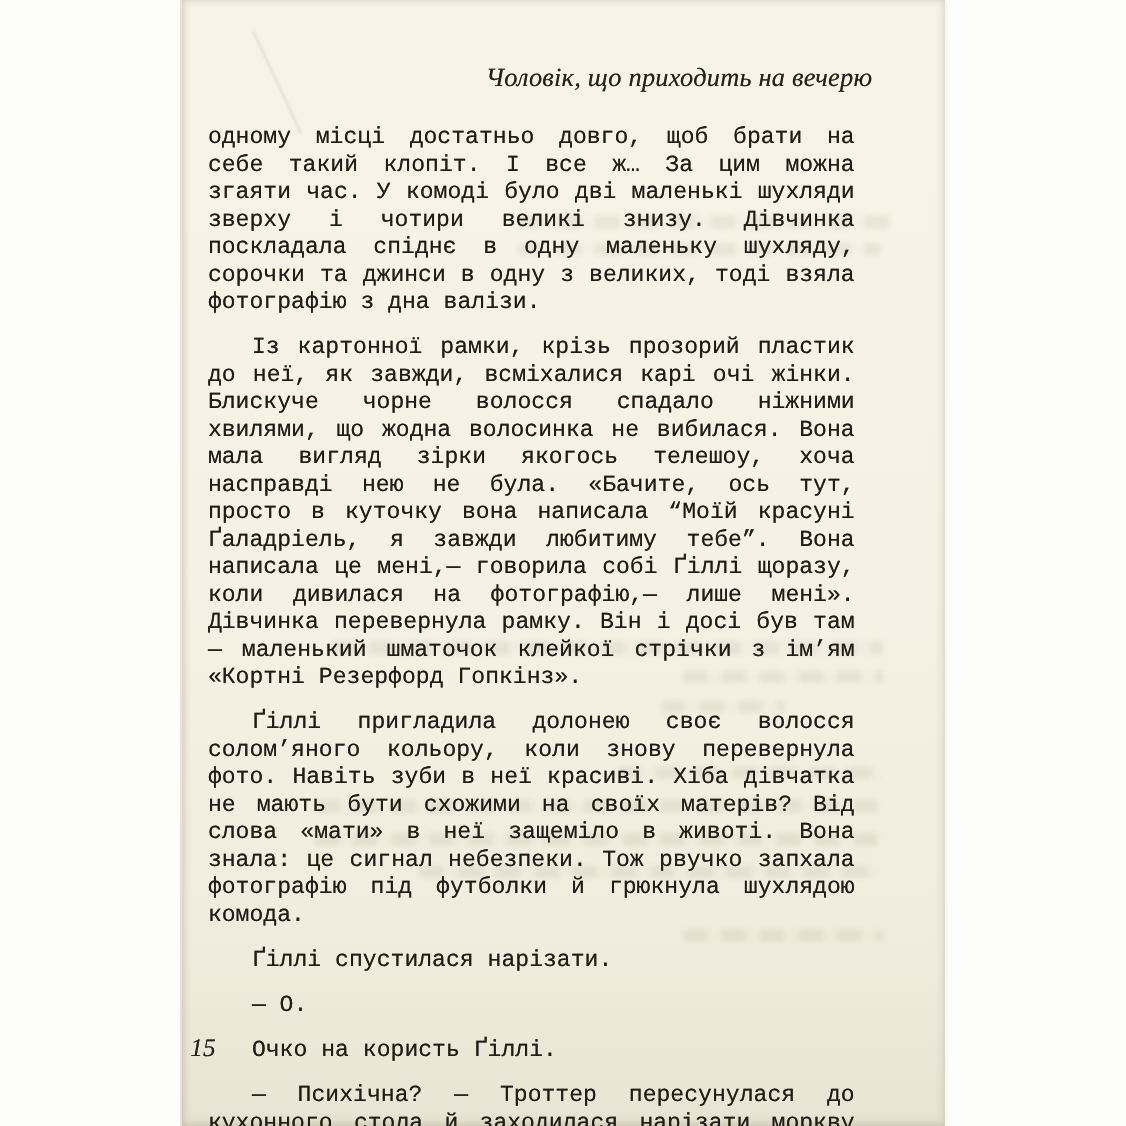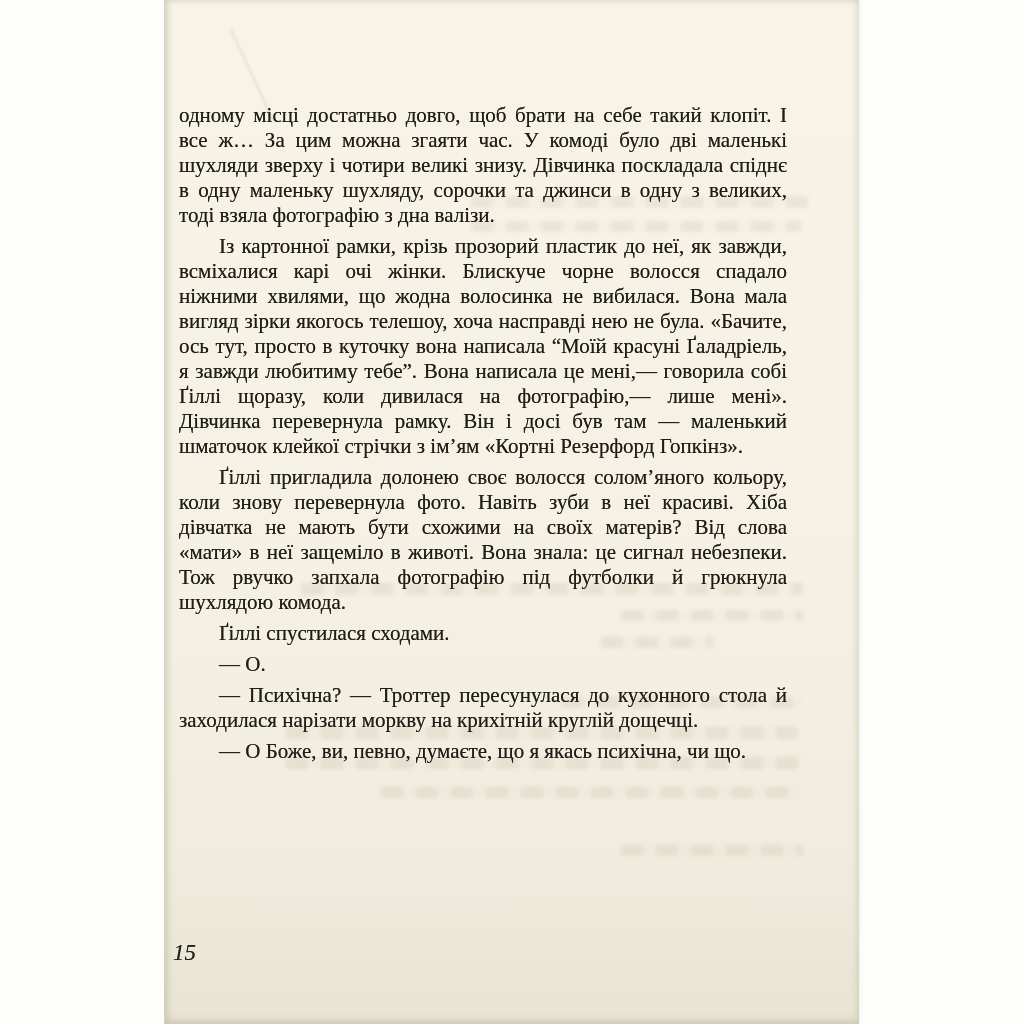--- a/index.html
+++ b/index.html
@@ -33,21 +33,21 @@
     text-shadow: 0 0 0.5px rgba(38, 35, 28, 0.7);
   }
   .text-block {
     position: absolute; top: 97px; left: 8px; width: 620px;
     font-size: 21px;
     line-height: 25px;
     color: #201d17;
     text-align: justify;
     text-shadow: 0 0 0.6px rgba(32, 29, 23, 0.75);
   }
-  .para { margin: 6px; text-indent: 40px; }
+  .para { margin: 16px; text-indent: 40px; font-family: Liberation Mono, monospace; }
   .para.no-indent { text-indent: 0; }
   .page-number {
     position: absolute; top: 940px; left: 8px; width: 620px;
     box-sizing: border-box; padding-right: 28px;
     text-align: left;
     font-style: italic;
     font-size: 23px;
     color: #26231c;
     text-shadow: 0 0 0.5px rgba(38, 35, 28, 0.7);
   }
@@ -92,27 +92,29 @@
     <div class="st st2"></div>
     <div class="st st3"></div>
     <div class="st st4"></div>
     <div class="st st5"></div>
     <div class="st st6"></div>
     <div class="st st7"></div>
     <div class="st st8"></div>
     <div class="st st9"></div>
     <div class="st st10"></div>
 
+    <div class="running-header">Чоловік, що приходить на вечерю</div>
 
     <div class="text-block">
       <p class="para no-indent">одному місці достатньо довго, щоб брати на себе такий клопіт. І все ж… За цим можна згаяти час. У комоді було дві маленькі шухляди зверху і чотири великі знизу. Дівчинка поскладала спіднє в одну маленьку шухляду, сорочки та джинси в одну з великих, тоді взяла фотографію з дна валізи.</p>
       <p class="para">Із картонної рамки, крізь прозорий пластик до неї, як завжди, всміхалися карі очі жінки. Блискуче чорне волосся спадало ніжними хвилями, що жодна волосинка не вибилася. Вона мала вигляд зірки якогось телешоу, хоча насправді нею не була. «Бачите, ось тут, просто в куточку вона написала “Моїй красуні Ґаладріель, я завжди любитиму тебе”. Вона написала це мені,— говорила собі Ґіллі щоразу, коли дивилася на фотографію,— лише мені». Дівчинка перевернула рамку. Він і досі був там — маленький шматочок клейкої стрічки з ім’ям «Кортні Резерфорд Гопкінз».</p>
       <p class="para">Ґіллі пригладила долонею своє волосся солом’яного кольору, коли знову перевернула фото. Навіть зуби в неї красиві. Хіба дівчатка не мають бути схожими на своїх матерів? Від слова «мати» в неї защеміло в животі. Вона знала: це сигнал небезпеки. Тож рвучко запхала фотографію під футболки й грюкнула шухлядою комода.</p>
-      <p class="para">Ґіллі спустилася сходами.</p>
+      <p class="para">Ґіллі спустилася нарізати.</p>
       <p class="para">—&nbsp;О.</p>
+      <p class="para">Очко на користь Ґіллі.</p>
       <p class="para">—&nbsp;Психічна? — Троттер пересунулася до кухонного стола й заходилася нарізати моркву на крихітній круглій дощечці.</p>
       <p class="para">—&nbsp;О Боже, ви, певно, думаєте, що я якась психічна, чи що.</p>
     </div>
 
     <div class="page-number">15</div>
 
   </div>
 </div>
 
 </body></html>

